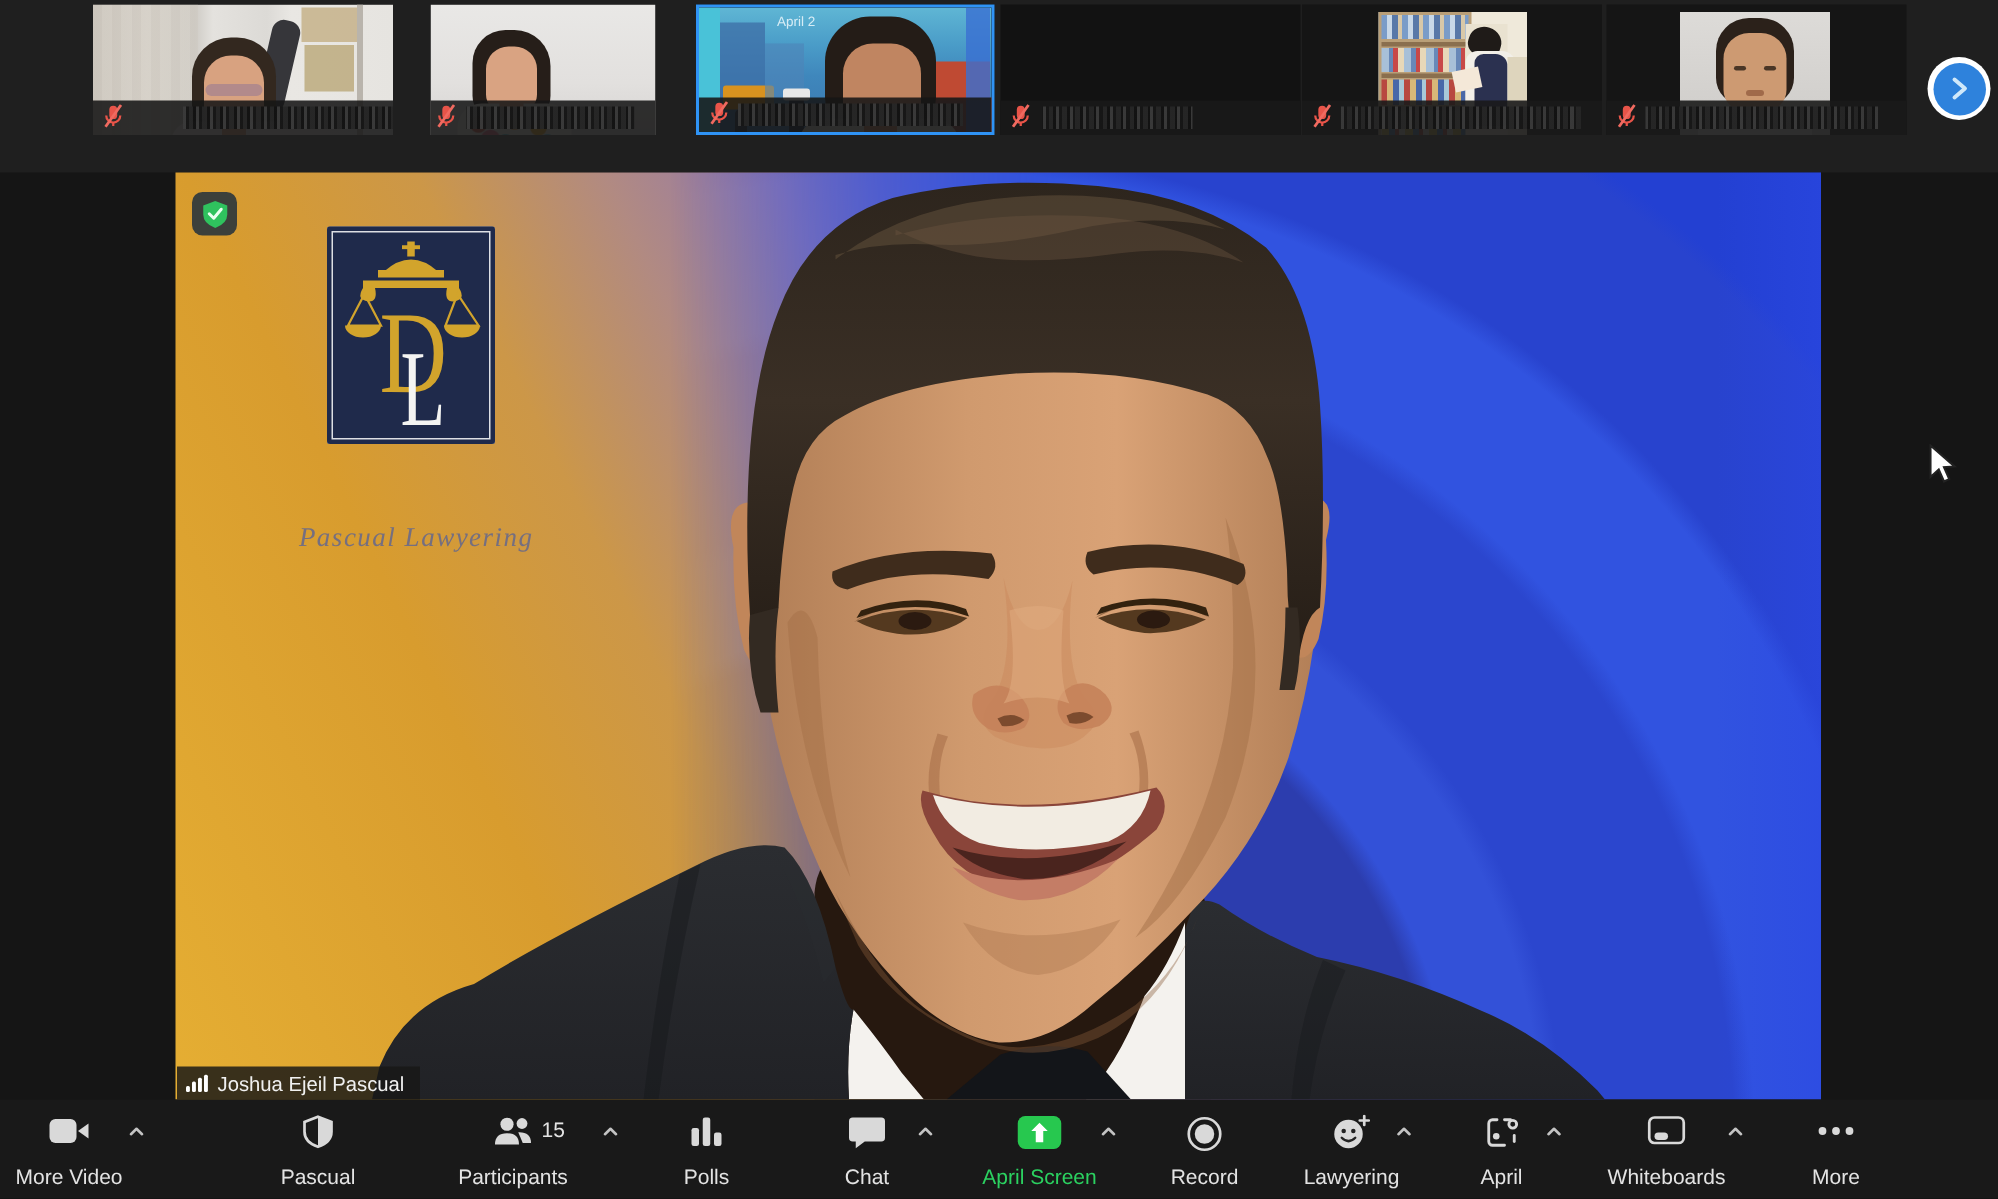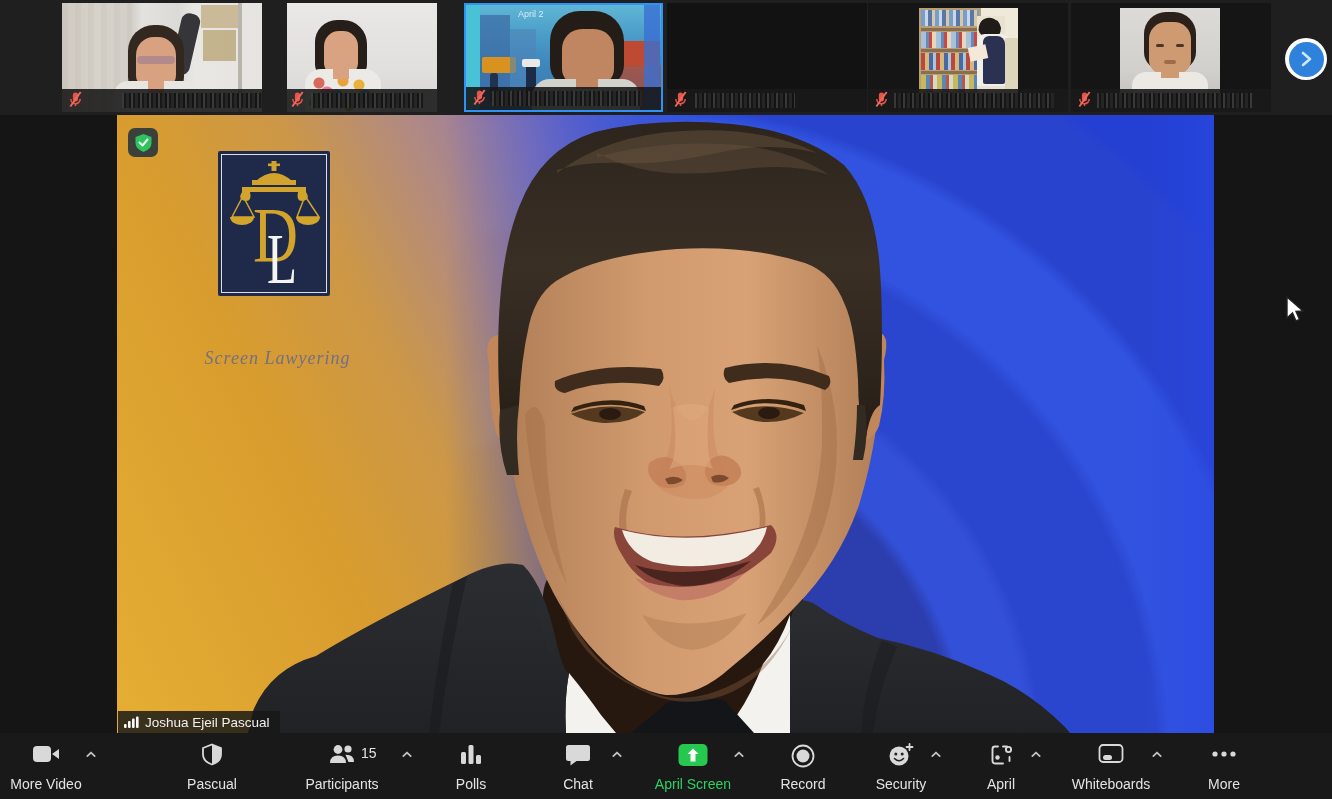--- a/index.html
+++ b/index.html
@@ -1,20 +1,20 @@
 <!DOCTYPE html>
 <html><head>
 <meta charset="utf-8">
 <style>
 html,body{margin:0;padding:0;background:#141414;}
 *{box-sizing:border-box;}
 #stage{position:relative;width:1332px;height:799px;overflow:hidden;background:#151515;font-family:"Liberation Sans",sans-serif;}
 
 #topstrip{position:absolute;left:0;top:0;width:1332px;height:115px;background:#1f1f1f;}
-.tile{position:absolute;top:3px;height:109px;overflow:hidden;background:#101010;}
+.tile{position:absolute;top:3px;height:87px;overflow:hidden;background:#101010;}
 .namebar{position:absolute;left:0;right:0;bottom:0;height:23px;background:rgba(22,22,22,.88);}
 .stripes{position:absolute;top:4px;height:15px;background:repeating-linear-gradient(90deg,#3a3a3a 0 2px,#161616 2px 4px,#262626 4px 7px,#121212 7px 9px);opacity:.95;}
 .micico{position:absolute;left:6px;bottom:4px;width:15px;height:17px;}
 
 #nextbtn{position:absolute;left:1285px;top:38px;width:42px;height:42px;border-radius:50%;background:#fff;display:flex;align-items:center;justify-content:center;}
 #nextbtn .inner{width:35px;height:35px;border-radius:50%;background:#2e82dc;display:flex;align-items:center;justify-content:center;}
 
 #mainvideo{position:absolute;left:117px;top:115px;width:1097px;height:618px;overflow:hidden;background:linear-gradient(64deg,#e5ae33 0%,#d89c2e 22%,#cc9748 33%,#b18a82 42%,#9379ab 50%,#6e66bb 57%,#4453c6 65%,#2c40c8 74%,#2540cc 100%);}
 #arcs{position:absolute;left:330px;top:0;width:767px;height:618px;
 background:radial-gradient(circle at 173px 645px,#2c3dae 0 336px,#3351d8 350px 408px,#2b46ce 422px 536px,#3153e0 550px 646px,#2843ce 660px 776px,#2340d2 788px);
@@ -284,21 +284,21 @@
         <path d="M24 41 q-5 8 4 9 q6 0 4 -9 Z"></path>
         <path d="M88 41 q5 8 -4 9 q-6 0 -4 -9 Z"></path>
         <path d="M25 45 L14 66 L36 66 Z" fill="none" stroke="#d2a42c" stroke-width="1.5"></path>
         <path d="M87 45 L79 66 L101 66 Z" fill="none" stroke="#d2a42c" stroke-width="1.5"></path>
         <path d="M12 66 h24 a12 8 0 0 1 -24 0 Z"></path>
         <path d="M78 66 h24 a12 8 0 0 1 -24 0 Z"></path>
       </g>
       <text x="35" y="110" font-family="Liberation Serif,serif" font-size="78" textLength="45" lengthAdjust="spacingAndGlyphs" fill="#d2a42c">D</text>
       <text x="49" y="132" font-family="Liberation Serif,serif" font-size="72" textLength="30" lengthAdjust="spacingAndGlyphs" fill="#f4f4f2">L</text>
     </svg></div>
-    <div id="dltag">Screen Lawyering</div>
+    <div id="dltag">Pascual Lawyering</div>
     <div id="badge">
         <svg width="19" height="20" viewBox="0 0 19 20">
           <path d="M9.5 1 L17.5 4 V10 Q17.5 16 9.5 19 Q1.5 16 1.5 10 V4 Z" fill="#2fc25e"></path>
           <path d="M5.5 9.5 L8.5 12.5 L13.5 6.5" fill="none" stroke="#eafff0" stroke-width="2" stroke-linecap="round" stroke-linejoin="round"></path>
         </svg>
       </div>
     <div id="namelabel"><svg width="15" height="13" viewBox="0 0 15 13" style="margin-right:6px;">
           <g fill="#fff">
             <rect x="0" y="8" width="2.6" height="4" rx="1"></rect>
             <rect x="4" y="5" width="2.6" height="7" rx="1"></rect>
@@ -375,21 +375,21 @@
         <div class="lbl">Record</div>
       </div>
     <div class="tb" style="left:901px;">
         <svg class="tbico" width="26" height="24" viewBox="0 0 26 24">
           <circle cx="11" cy="13" r="9.5" fill="#d9d9d9"></circle>
           <circle cx="7.8" cy="11" r="1.5" fill="#232323"></circle>
           <circle cx="14.2" cy="11" r="1.5" fill="#232323"></circle>
           <path d="M6.5 15.5 q4.5 4.5 9 0" fill="none" stroke="#232323" stroke-width="1.6" stroke-linecap="round"></path>
           <path d="M21.5 1 v6 M18.5 4 h6" stroke="#d9d9d9" stroke-width="1.8" stroke-linecap="round"></path>
         </svg>
-        <div class="lbl">Security</div>
+        <div class="lbl">Lawyering</div>
       </div>
     <svg class="caret" style="left:930px;" width="12" height="8" viewBox="0 0 13 8">
         <path d="M2.5 6.3 L6.5 2.4 L10.5 6.3" fill="none" stroke="#c3c3c3" stroke-width="1.9" stroke-linecap="round" stroke-linejoin="round"></path>
       </svg>
     <div class="tb" style="left:1001px;">
         <svg class="tbico" width="24" height="24" viewBox="0 0 24 24">
           <g fill="none" stroke="#d9d9d9" stroke-width="1.9" stroke-linecap="round">
             <path d="M9 3.5 H6 A2.5 2.5 0 0 0 3.5 6 V18 A2.5 2.5 0 0 0 6 20.5 H14"></path>
             <path d="M20.5 14 V18"></path>
             <path d="M14 3.5 H18"></path>

